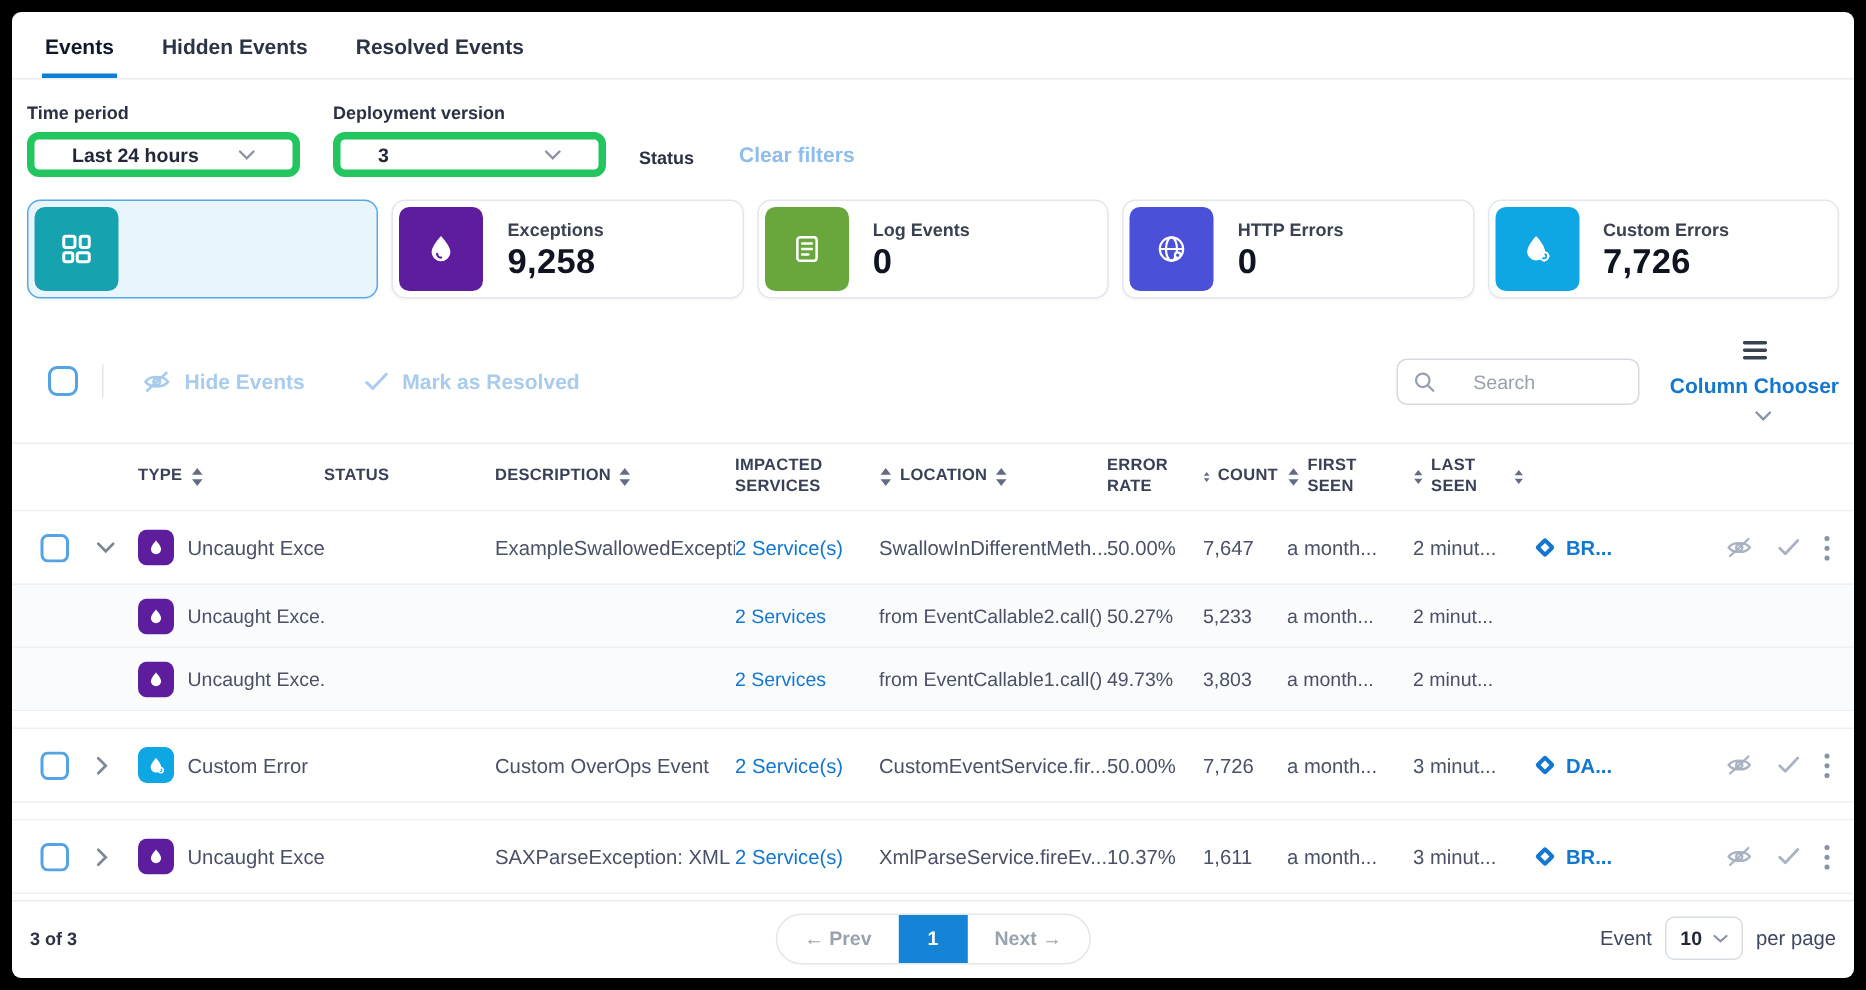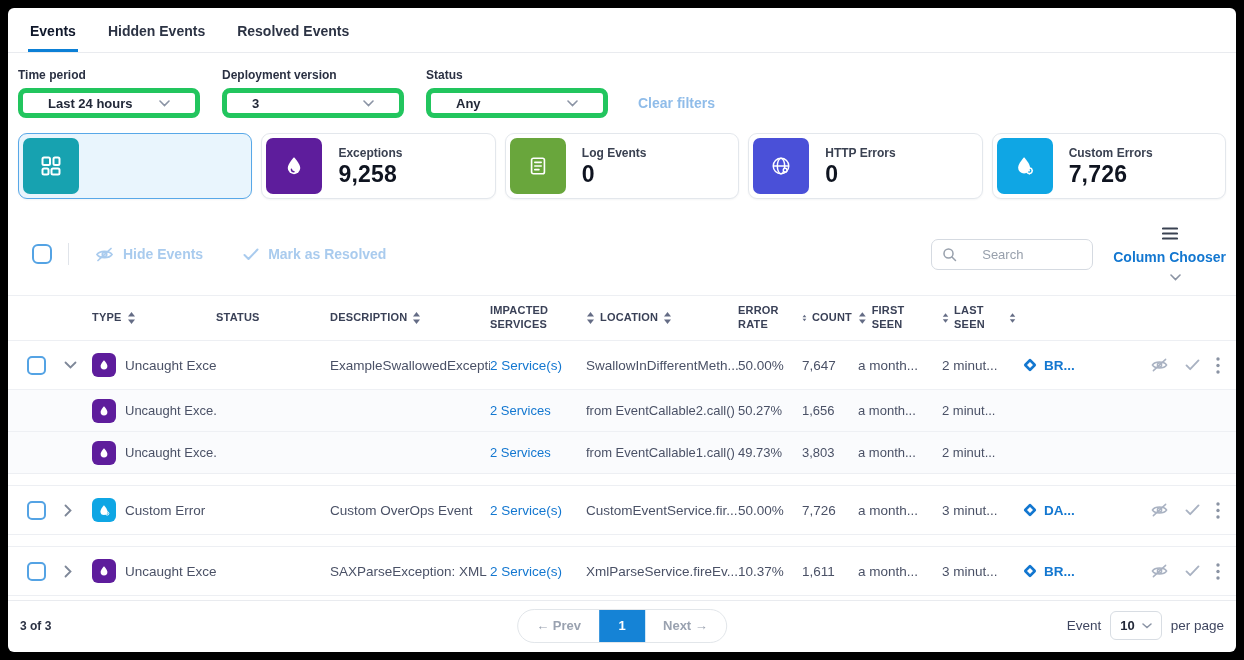--- a/index.html
+++ b/index.html
@@ -127,28 +127,20 @@
         <span>3</span>
         <span class="chev">
             <svg width="11" height="7" viewBox="0 0 11 7">
               <polyline points="1,1 5.5,5.5 10,1" fill="none" stroke="#8b94a5" stroke-width="1.6" stroke-linecap="round"></polyline>
             </svg>
           </span>
       </div>
     </div>
     <div>
       <div class="filter-label">Status</div>
-      <div class="select">
-        <span>Any</span>
-        <span class="chev">
-            <svg width="11" height="7" viewBox="0 0 11 7">
-              <polyline points="1,1 5.5,5.5 10,1" fill="none" stroke="#8b94a5" stroke-width="1.6" stroke-linecap="round"></polyline>
-            </svg>
-          </span>
-      </div>
     </div>
     <div class="clear-filters">Clear filters</div>
   </div>
 
   <div class="cards">
     <div class="card selected">
       <div class="card-icon" style="background-color: rgb(23, 162, 176);">
         <svg width="24" height="24" viewBox="0 0 24 24" fill="none" stroke="#fff" stroke-width="2" stroke-linejoin="round">
             <rect x="3.5" y="3.5" width="7.5" height="7.5" rx="1.5"></rect>
             <rect x="14.5" y="3.5" width="6" height="7.5" rx="1.5"></rect>
@@ -401,21 +393,21 @@
                 <path d="M12 2.5c0 0-6.8 7.2-6.8 11.6a6.8 6.8 0 0 0 13.6 0C18.8 9.7 12 2.5 12 2.5z"></path>
               </svg>
             </span>
           <span>Uncaught Exce...</span>
         </div>
         <div class="cell"></div>
         <div class="cell"></div>
         <div class="cell"><span class="link">2 Services</span></div>
         <div class="cell">from EventCallable2.call()</div>
         <div class="cell">50.27%</div>
-        <div class="cell">1,656</div>
+        <div class="cell">5,233</div>
         <div class="cell">a month...</div>
         <div class="cell">2 minut...</div>
         <div class="cell"></div>
         <div class="cell"></div>
       </div>
 
       <div class="row child">
         <div class="cell"></div>
         <div class="cell"></div>
         <div class="cell type-cell">

